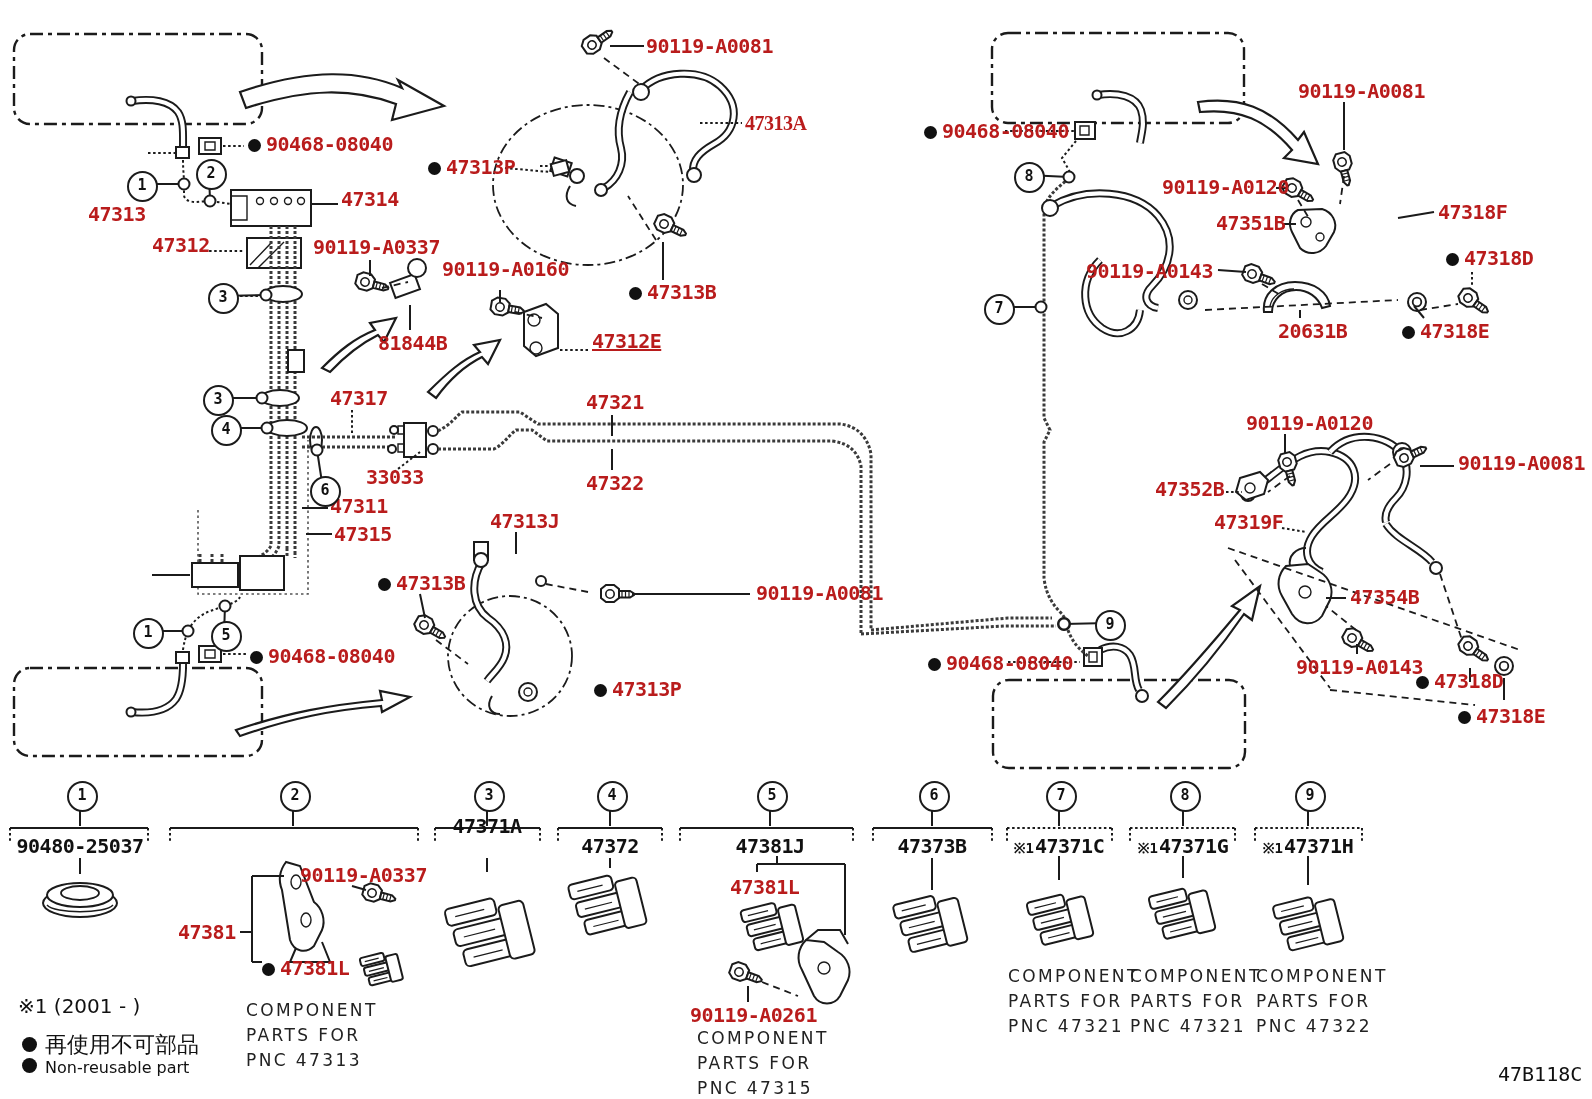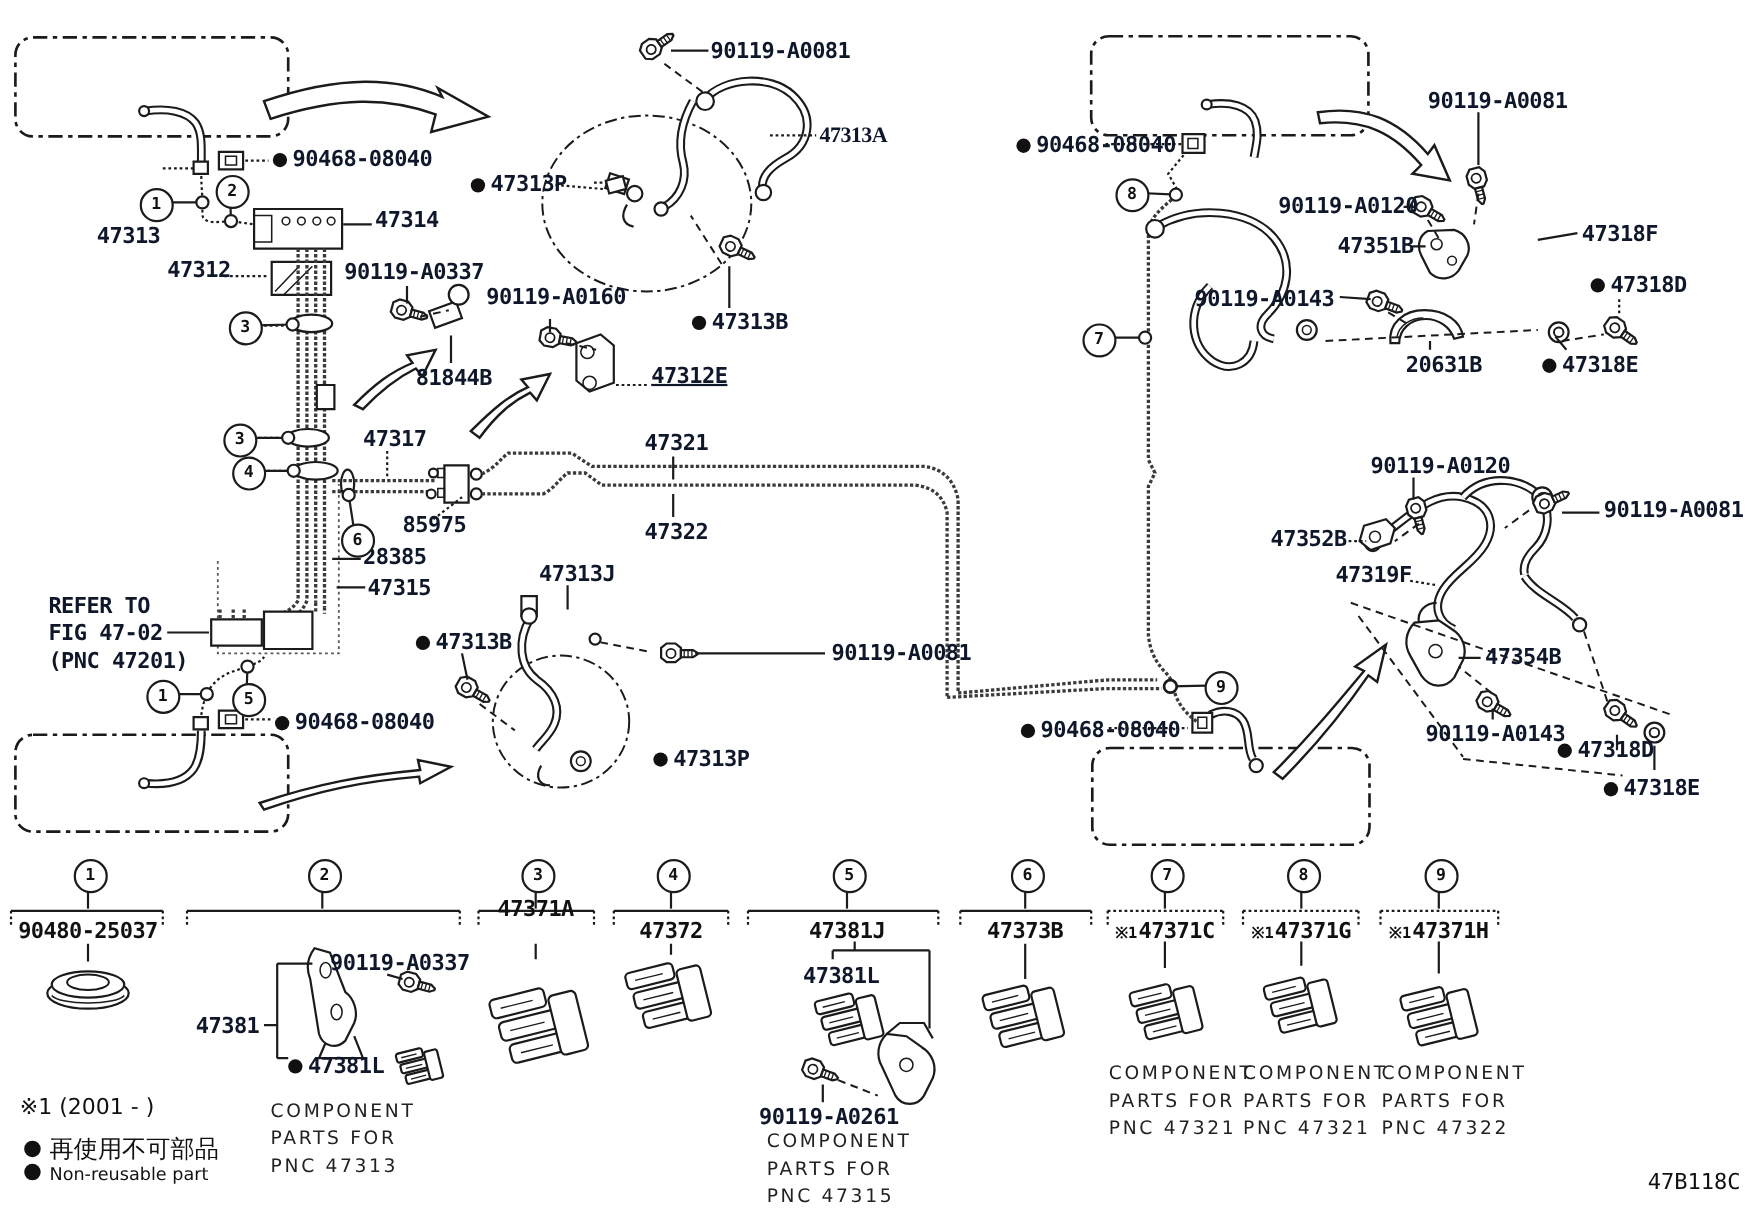--- a/index.html
+++ b/index.html
@@ -13,21 +13,21 @@
   .dash1{stroke:#1b1b1b;fill:none;stroke-width:2.4;stroke-dasharray:13 5 4 5;}
   .dash2{stroke:#555;fill:none;stroke-width:1.6;stroke-dasharray:2.5 3;}
   .dashdot{stroke:#1b1b1b;fill:none;stroke-width:1.8;stroke-dasharray:11 4 3 4;}
   .dashl{stroke:#1b1b1b;fill:none;stroke-width:1.8;stroke-dasharray:7 5;}
   .dotl{stroke:#1b1b1b;fill:none;stroke-width:2;stroke-dasharray:2.5 2.6;}
   .tube{stroke:#3a3a3a;fill:none;stroke-width:3;stroke-dasharray:3 2;}
   .hoseO{stroke:#1b1b1b;fill:none;stroke-width:8;}
   .hoseI{stroke:#fff;fill:none;stroke-width:4.2;}
   .arrow{fill:#fff;stroke:#1b1b1b;stroke-width:2.2;}
   .plabel{position:absolute;font:bold 20px "DejaVu Sans Mono",monospace;letter-spacing:-0.5px;
-          color:#0f172a;white-space:nowrap;line-height:22px;}
+          color:#b91c1c;white-space:nowrap;line-height:22px;}
   .plabel .dot{display:inline-block;width:13px;height:13px;border-radius:50%;background:#111;
           margin-right:5px;vertical-align:-1px;}
   .callout{position:absolute;width:27px;height:27px;border:2.2px solid #1b1b1b;border-radius:50%;
           background:#fff;text-align:center;font:bold 15px/24px "DejaVu Sans Mono",monospace;color:#111;}
   .lg-title{position:absolute;width:220px;text-align:center;font:bold 20px "DejaVu Sans Mono",monospace;
           letter-spacing:-0.5px;color:#111;white-space:nowrap;}
   .lg-title .pfx{font-size:14px;font-weight:bold;letter-spacing:0;margin-right:1px;}
   .comp{position:absolute;font:17px "DejaVu Sans",sans-serif;letter-spacing:2.4px;color:#222;white-space:nowrap;}
   .note{position:absolute;font:20px "DejaVu Sans",sans-serif;color:#111;white-space:nowrap;}
   .note .dot{display:inline-block;width:15px;height:15px;border-radius:50%;background:#111;margin-right:8px;}
@@ -347,47 +347,42 @@
         <circle cx="225" cy="606" r="5.5" class="wfill"></circle>
         <line x1="997" y1="307" x2="1041" y2="307" class="ln"></line>
         <circle cx="1041" cy="307" r="5.5" class="wfill"></circle>
         <line x1="1027" y1="175" x2="1069" y2="177" class="ln"></line>
         <circle cx="1069" cy="177" r="5.5" class="wfill"></circle>
         <line x1="1108" y1="623" x2="1064" y2="624" class="ln"></line>
         <circle cx="1064" cy="624" r="5.5" class="wfill"></circle>
       </g>
   </svg>
 
-  <div class="plabel" style="left:44px;top:538px;line-height:25px;">
-    <div>REFER TO</div>
-    <div>FIG 47-02</div>
-    <div>(PNC 47201)</div>
-  </div>
 
   <div class="note" style="left:18px;top:994px;">※1 (2001 -      )</div>
   <div class="note" style="left:22px;top:1030px;font-size:22px;">
     <span class="dot"></span><span>再使用不可部品</span>
   </div>
   <div class="note" style="left:22px;top:1058px;font-size:16px;">
     <span class="dot"></span><span>Non-reusable part</span>
   </div>
 
   <div id="doccode" style="left:1498px;top:1062px;">47B118C</div>
 <div class="plabel" style="left: 88px; top: 158px; margin-top: 45px;"><span>47313</span></div>
     <div class="plabel" style="left: 248px; top: 133px;"><span class="dot"></span><span>90468-08040</span></div>
     <div class="plabel" style="left: 341px; top: 188px;"><span>47314</span></div>
     <div class="plabel" style="left: 152px; top: 234px;"><span>47312</span></div>
     <div class="plabel" style="left: 313px; top: 236px;"><span>90119-A0337</span></div>
     <div class="plabel" style="left: 378px; top: 332px;"><span>81844B</span></div>
     <div class="plabel" style="left: 442px; top: 258px;"><span>90119-A0160</span></div>
     <div class="plabel" style="left: 629px; top: 281px;"><span class="dot"></span><span>47313B</span></div>
     <div class="plabel" style="left: 592px; top: 330px; text-decoration: underline;"><span>47312E</span></div>
     <div class="plabel" style="left: 330px; top: 387px;"><span>47317</span></div>
-    <div class="plabel" style="left: 366px; top: 466px;"><span>85975</span></div>
-    <div class="plabel" style="left: 330px; top: 495px;"><span>28385</span></div>
+    <div class="plabel" style="left: 366px; top: 466px;"><span>33033</span></div>
+    <div class="plabel" style="left: 330px; top: 495px;"><span>47311</span></div>
     <div class="plabel" style="left: 334px; top: 523px;"><span>47315</span></div>
     <div class="plabel" style="left: 378px; top: 572px;"><span class="dot"></span><span>47313B</span></div>
     <div class="plabel" style="left: 250px; top: 645px;"><span class="dot"></span><span>90468-08040</span></div>
     <div class="plabel" style="left: 646px; top: 35px;"><span>90119-A0081</span></div>
     <div class="plabel" style="left: 745px; top: 112px; font-family: Liberation Serif, serif;"><span>47313A</span></div>
     <div class="plabel" style="left: 428px; top: 156px;"><span class="dot"></span><span>47313P</span></div>
     <div class="plabel" style="left: 586px; top: 391px;"><span>47321</span></div>
     <div class="plabel" style="left: 586px; top: 472px;"><span>47322</span></div>
     <div class="plabel" style="left: 490px; top: 510px;"><span>47313J</span></div>
     <div class="plabel" style="left: 756px; top: 582px;"><span>90119-A0081</span></div>

